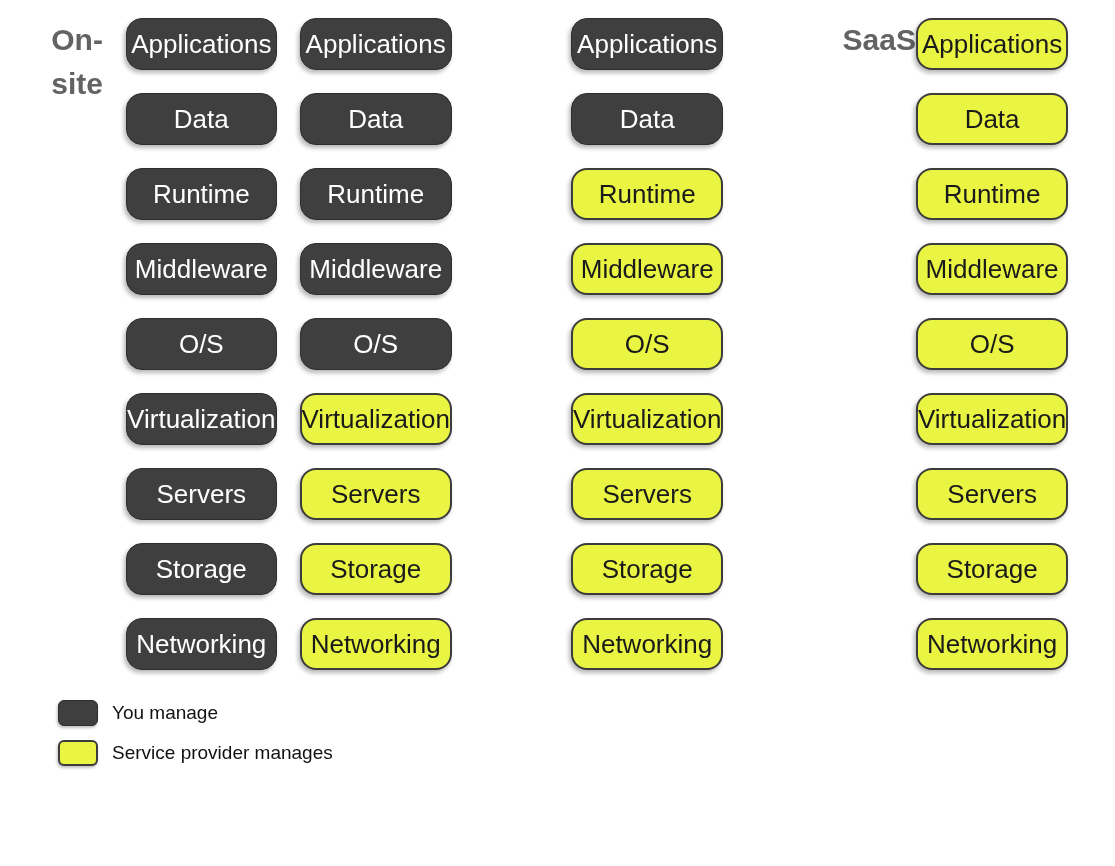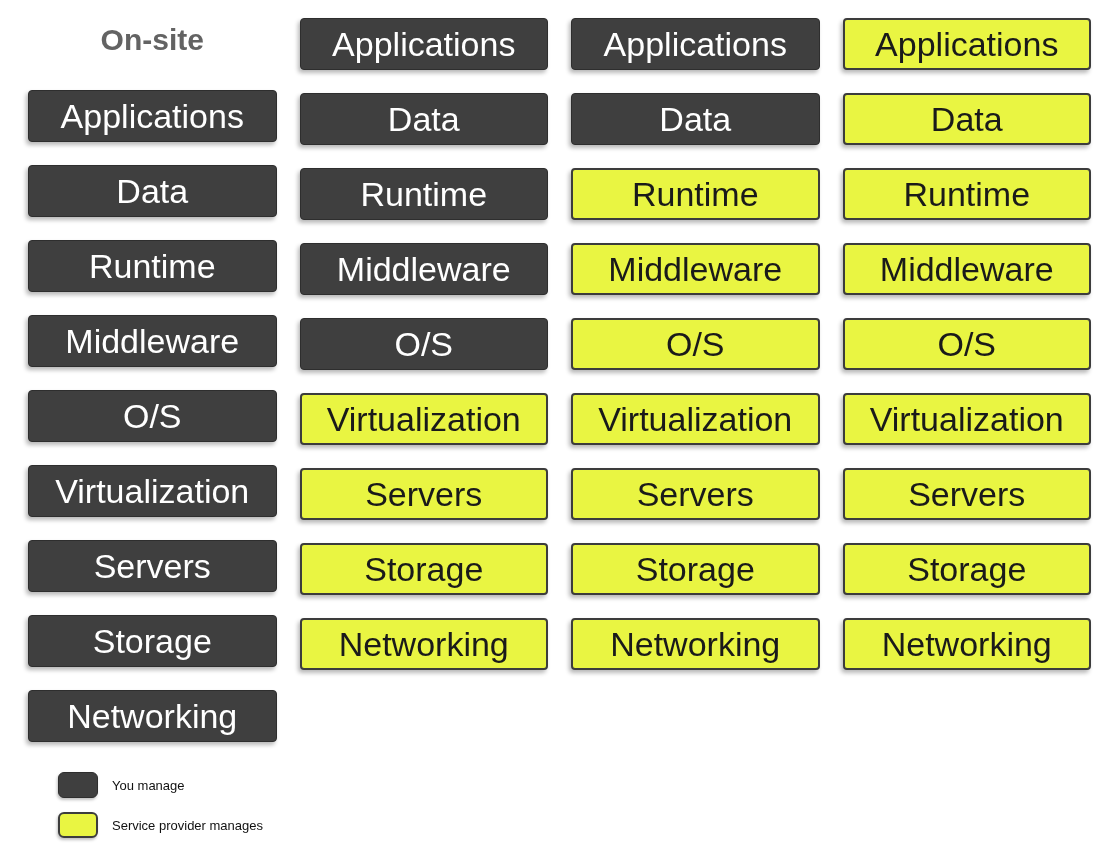--- a/index.html
+++ b/index.html
@@ -22,43 +22,43 @@
     width: 1115px;
     padding: 18px 24px 0 28px;
   }
   .columns {
     display: flex;
     gap: 23px;
   }
   .column {
     flex: 1;
     display: flex;
-    flex-direction: column;
+    flex-direction: row;
   }
   .col-title {
     text-align: center;
     font-size: 30px;
     font-weight: bold;
     color: var(--header-text);
     height: 50px;
     line-height: 44px;
     margin-bottom: 22px;
   }
   .boxes {
     display: flex;
     flex-direction: column;
     gap: 23px;
   }
   .box {
     height: 52px;
-    border-radius: 4px;
+    border-radius: 16px;
     display: flex;
     align-items: center;
     justify-content: center;
-    font-size: 34px;
+    font-size: 26px;
     box-shadow: -2px 3px 4px rgba(0,0,0,0.28);
   }
   .box.you {
     background: var(--dark-box);
     color: var(--dark-box-text);
     border: 1px solid #2e2e2e;
   }
   .box.provider {
     background: var(--yellow-box);
     color: var(--yellow-box-text);
@@ -83,21 +83,21 @@
   }
   .swatch.you {
     background: var(--dark-box);
     border: 1px solid #2e2e2e;
   }
   .swatch.provider {
     background: var(--yellow-box);
     border: 2px solid var(--box-border);
   }
   .legend-label {
-    font-size: 13px;
+    font-size: 19px;
     color: #111111;
   }
 </style>
 </head>
 <body>
 
 <div class="diagram">
   <div class="columns">
 
     <div class="column">
@@ -137,20 +137,21 @@
           <div class="box provider">Middleware</div>
           <div class="box provider">O/S</div>
           <div class="box provider">Virtualization</div>
           <div class="box provider">Servers</div>
           <div class="box provider">Storage</div>
           <div class="box provider">Networking</div>
         </div>
     </div>
 
     <div class="column">
+      <div class="col-title">SaaS</div>
       <div class="boxes">
           <div class="box provider">Applications</div>
           <div class="box provider">Data</div>
           <div class="box provider">Runtime</div>
           <div class="box provider">Middleware</div>
           <div class="box provider">O/S</div>
           <div class="box provider">Virtualization</div>
           <div class="box provider">Servers</div>
           <div class="box provider">Storage</div>
           <div class="box provider">Networking</div>

